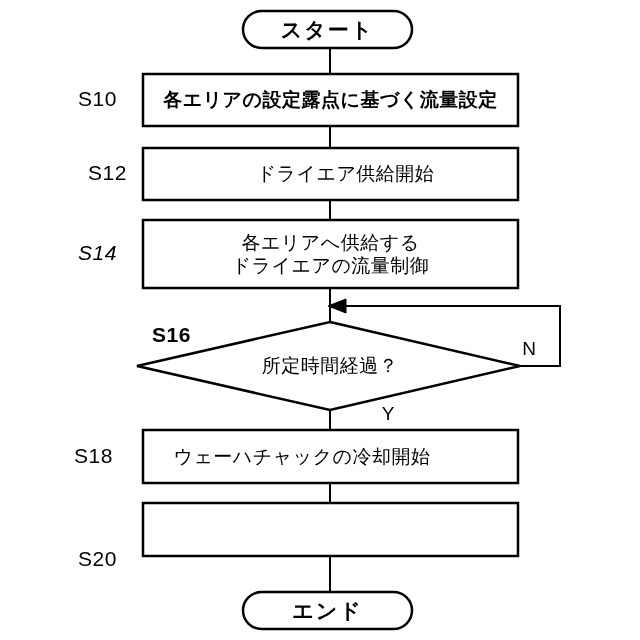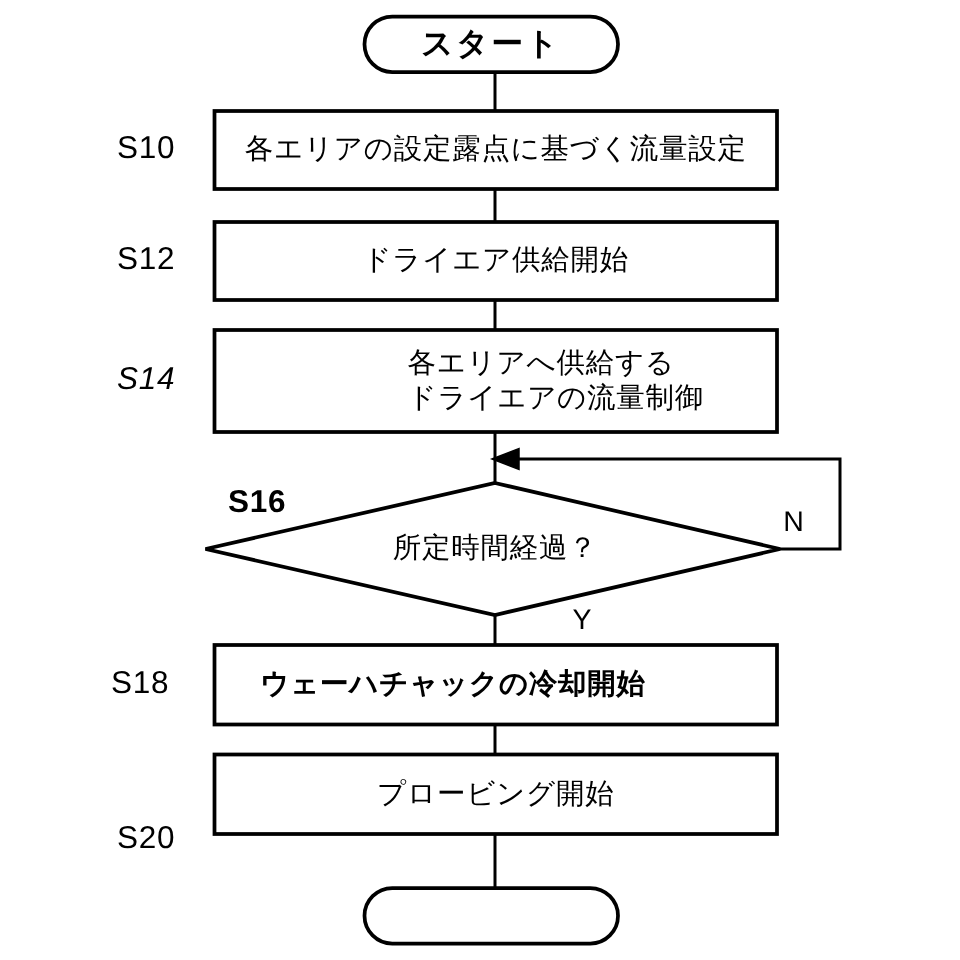--- a/index.html
+++ b/index.html
@@ -24,20 +24,21 @@
     left: 0;
     top: 0;
     width: 640px;
     height: 640px;
   }
   .node-text {
     position: absolute;
     display: flex;
     align-items: center;
     justify-content: center;
+    text-align: center;
     line-height: 1.22;
     font-size: 19px;
     letter-spacing: 0.5px;
     white-space: pre-line;
     pointer-events: none;
   }
   .terminator-text {
     font-size: 21px;
     font-weight: bold;
     letter-spacing: 2px;
@@ -91,34 +92,34 @@
     <rect x="143" y="430" width="375" height="53" fill="#fff" stroke="#000" stroke-width="2.5"></rect>
 
     <rect x="143" y="503" width="375" height="53" fill="#fff" stroke="#000" stroke-width="2.5"></rect>
 
     <rect x="243" y="592" width="169" height="37" rx="18.5" ry="18.5" fill="#fff" stroke="#000" stroke-width="2.5"></rect>
   </svg>
 
   <div class="node-text terminator-text" style="left:243px; top:11px; width:169px; height:37px;">スタート</div>
 
   <div class="step-label" style="left:78px; top:87px;">S10</div>
-  <div class="node-text" style="left:143px; top:74px; width:375px; height:52px;">各エリアの設定露点に基づく流量設定</div>
+  <div class="node-text" style="left:143px; top:74px; width:375px; height:52px;font-weight:bold;">各エリアの設定露点に基づく流量設定</div>
 
-  <div class="step-label" style="left:78px; top:161px;">S12</div>
-  <div class="node-text" style="left:143px; top:148px; width:375px; height:52px;">ドライエア供給開始</div>
+  <div class="step-label" style="left:88px; top:161px;">S12</div>
+  <div class="node-text" style="left:143px; top:148px; width:375px; height:52px;padding-left:15px;">ドライエア供給開始</div>
 
   <div class="step-label" style="left:78px; top:241px;font-style:italic;">S14</div>
-  <div class="node-text" style="left:143px; top:220px; width:375px; height:68px;padding-left:40px;">各エリアへ供給する
+  <div class="node-text" style="left:143px; top:220px; width:375px; height:68px;">各エリアへ供給する
 ドライエアの流量制御</div>
 
   <div class="step-label" style="left:152px; top:323px;font-weight:bold;">S16</div>
   <div class="node-text" style="left:200px; top:344px; width:260px; height:44px;font-family:Liberation Serif, serif;">所定時間経過？</div>
   <div class="branch-label" style="left:517px; top:338px; width:24px;">N</div>
   <div class="branch-label" style="left:376px; top:403px; width:24px;">Y</div>
 
   <div class="step-label" style="left:74px; top:444px;">S18</div>
-  <div class="node-text" style="left:143px; top:430px; width:318px; height:53px;font-weight:bold;">ウェーハチャックの冷却開始</div>
+  <div class="node-text" style="left:143px; top:430px; width:318px; height:53px;">ウェーハチャックの冷却開始</div>
 
   <div class="step-label" style="left:78px; top:547px;">S20</div>
-  <div class="node-text" style="left:143px; top:503px; width:375px; height:53px;">プロービング開始</div>
 
+  <div class="node-text terminator-text" style="left:243px; top:592px; width:169px; height:37px;">エンド</div>
 
 </div>
 
 </body></html>

